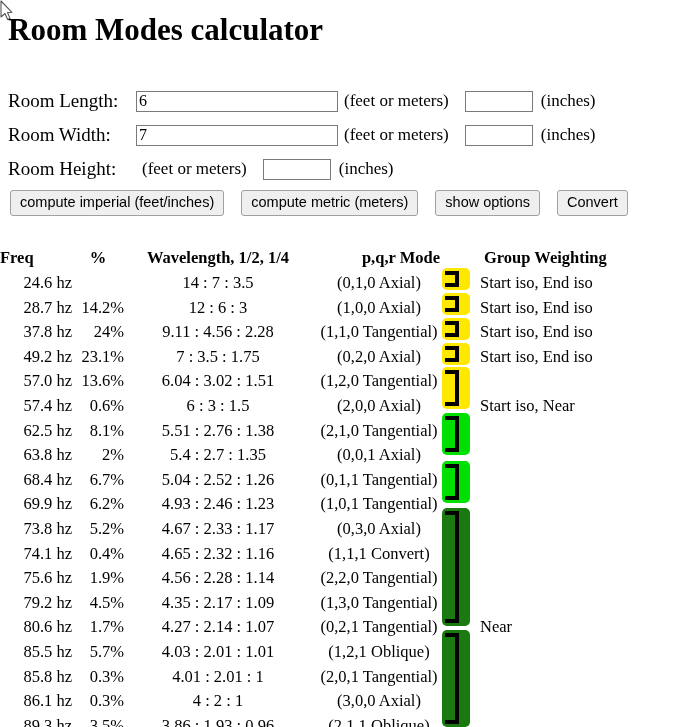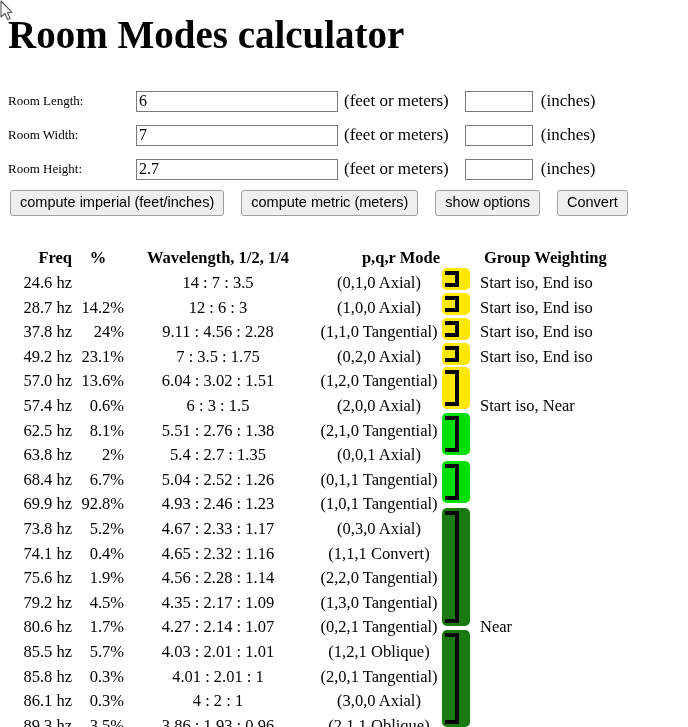--- a/index.html
+++ b/index.html
@@ -11,38 +11,38 @@
   body {
     font-family: "Liberation Serif", "DejaVu Serif", serif;
     font-size: 16px;
     color: #000;
   }
   .page { position: relative; width: 688px; height: 727px; overflow: hidden; }
 
   h1.title {
     font-family: "Liberation Serif", "DejaVu Serif", serif;
     font-weight: bold;
-    font-size: 39px;
+    font-size: 31px;
     margin: 0;
     position: absolute;
     left: 8px;
     top: 12px;
     letter-spacing: 0px;
     white-space: nowrap;
   }
 
   .form-area { position: absolute; left: 8px; top: 84px; }
   .form-row {
     display: flex;
     align-items: center;
     height: 34px;
   }
   .form-label {
     width: 128px;
-    font-size: 13px;
+    font-size: 19px;
     white-space: nowrap;
   }
   .txt {
     font-family: "Liberation Serif", "DejaVu Serif", serif;
     font-size: 16px;
     height: 21px;
     box-sizing: border-box;
     border: 1px solid #7a7a7a;
     background: #fff;
     padding: 1px 2px;
@@ -104,21 +104,21 @@
     line-height: 24.6px;
     white-space: nowrap;
   }
   .c-freq  { width: 72px;  text-align: right; }
   .c-pct   { width: 52px;  text-align: right; }
   .c-wav   { width: 188px; text-align: center; }
   .c-mode  { width: 128px; text-align: center; padding-left: 6px !important; }
   .c-grp   { width: 40px;  text-align: left; padding: 0 !important; }
   .c-note  { width: 208px; text-align: left; padding-left: 0 !important; }
 
-  th.c-freq { text-align: right; }
+  th.c-freq { text-align: left; }
   th.c-pct  { text-align: center; }
   th.c-wav  { text-align: center; }
   th.c-mode { text-align: right; padding-left: 0 !important; }
   th.c-note { text-align: left; padding-left: 4px !important; }
 
   
   .bracket-layer {
     position: absolute;
     left: 0; top: 0;
     width: 688px; height: 727px;
@@ -166,21 +166,20 @@
       <span class="form-label">Room Width:</span>
       <input class="txt wide" type="text" value="7" style="">
       <span class="unit">(feet or meters)</span>
       <span class="spacer-inches"></span>
       <input class="txt small" type="text" value="" style="">
       <span class="unit inches">(inches)</span>
     </div>
 
     <div class="form-row">
       <span class="form-label">Room Height:</span>
-      <input class="txt wide" type="text" value="2.7" style="">
       <span class="unit">(feet or meters)</span>
       <span class="spacer-inches"></span>
       <input class="txt small" type="text" value="" style="">
       <span class="unit inches">(inches)</span>
     </div>
   </div>
 
   <div class="btn-row">
     <button class="btn">compute imperial (feet/inches)</button>
     <button class="btn">compute metric (meters)</button>
@@ -268,21 +267,21 @@
           <tr>
             <td class="c-freq">68.4 hz</td>
             <td class="c-pct">6.7%</td>
             <td class="c-wav">5.04 : 2.52 : 1.26</td>
             <td class="c-mode">(0,1,1 Tangential)</td>
             <td class="c-grp"></td>
             <td class="c-note"></td>
           </tr>
           <tr>
             <td class="c-freq">69.9 hz</td>
-            <td class="c-pct">92.8%</td>
+            <td class="c-pct">6.2%</td>
             <td class="c-wav">4.93 : 2.46 : 1.23</td>
             <td class="c-mode">(1,0,1 Tangential)</td>
             <td class="c-grp"></td>
             <td class="c-note"></td>
           </tr>
           <tr>
             <td class="c-freq">73.8 hz</td>
             <td class="c-pct">5.2%</td>
             <td class="c-wav">4.67 : 2.33 : 1.17</td>
             <td class="c-mode">(0,3,0 Axial)</td>

